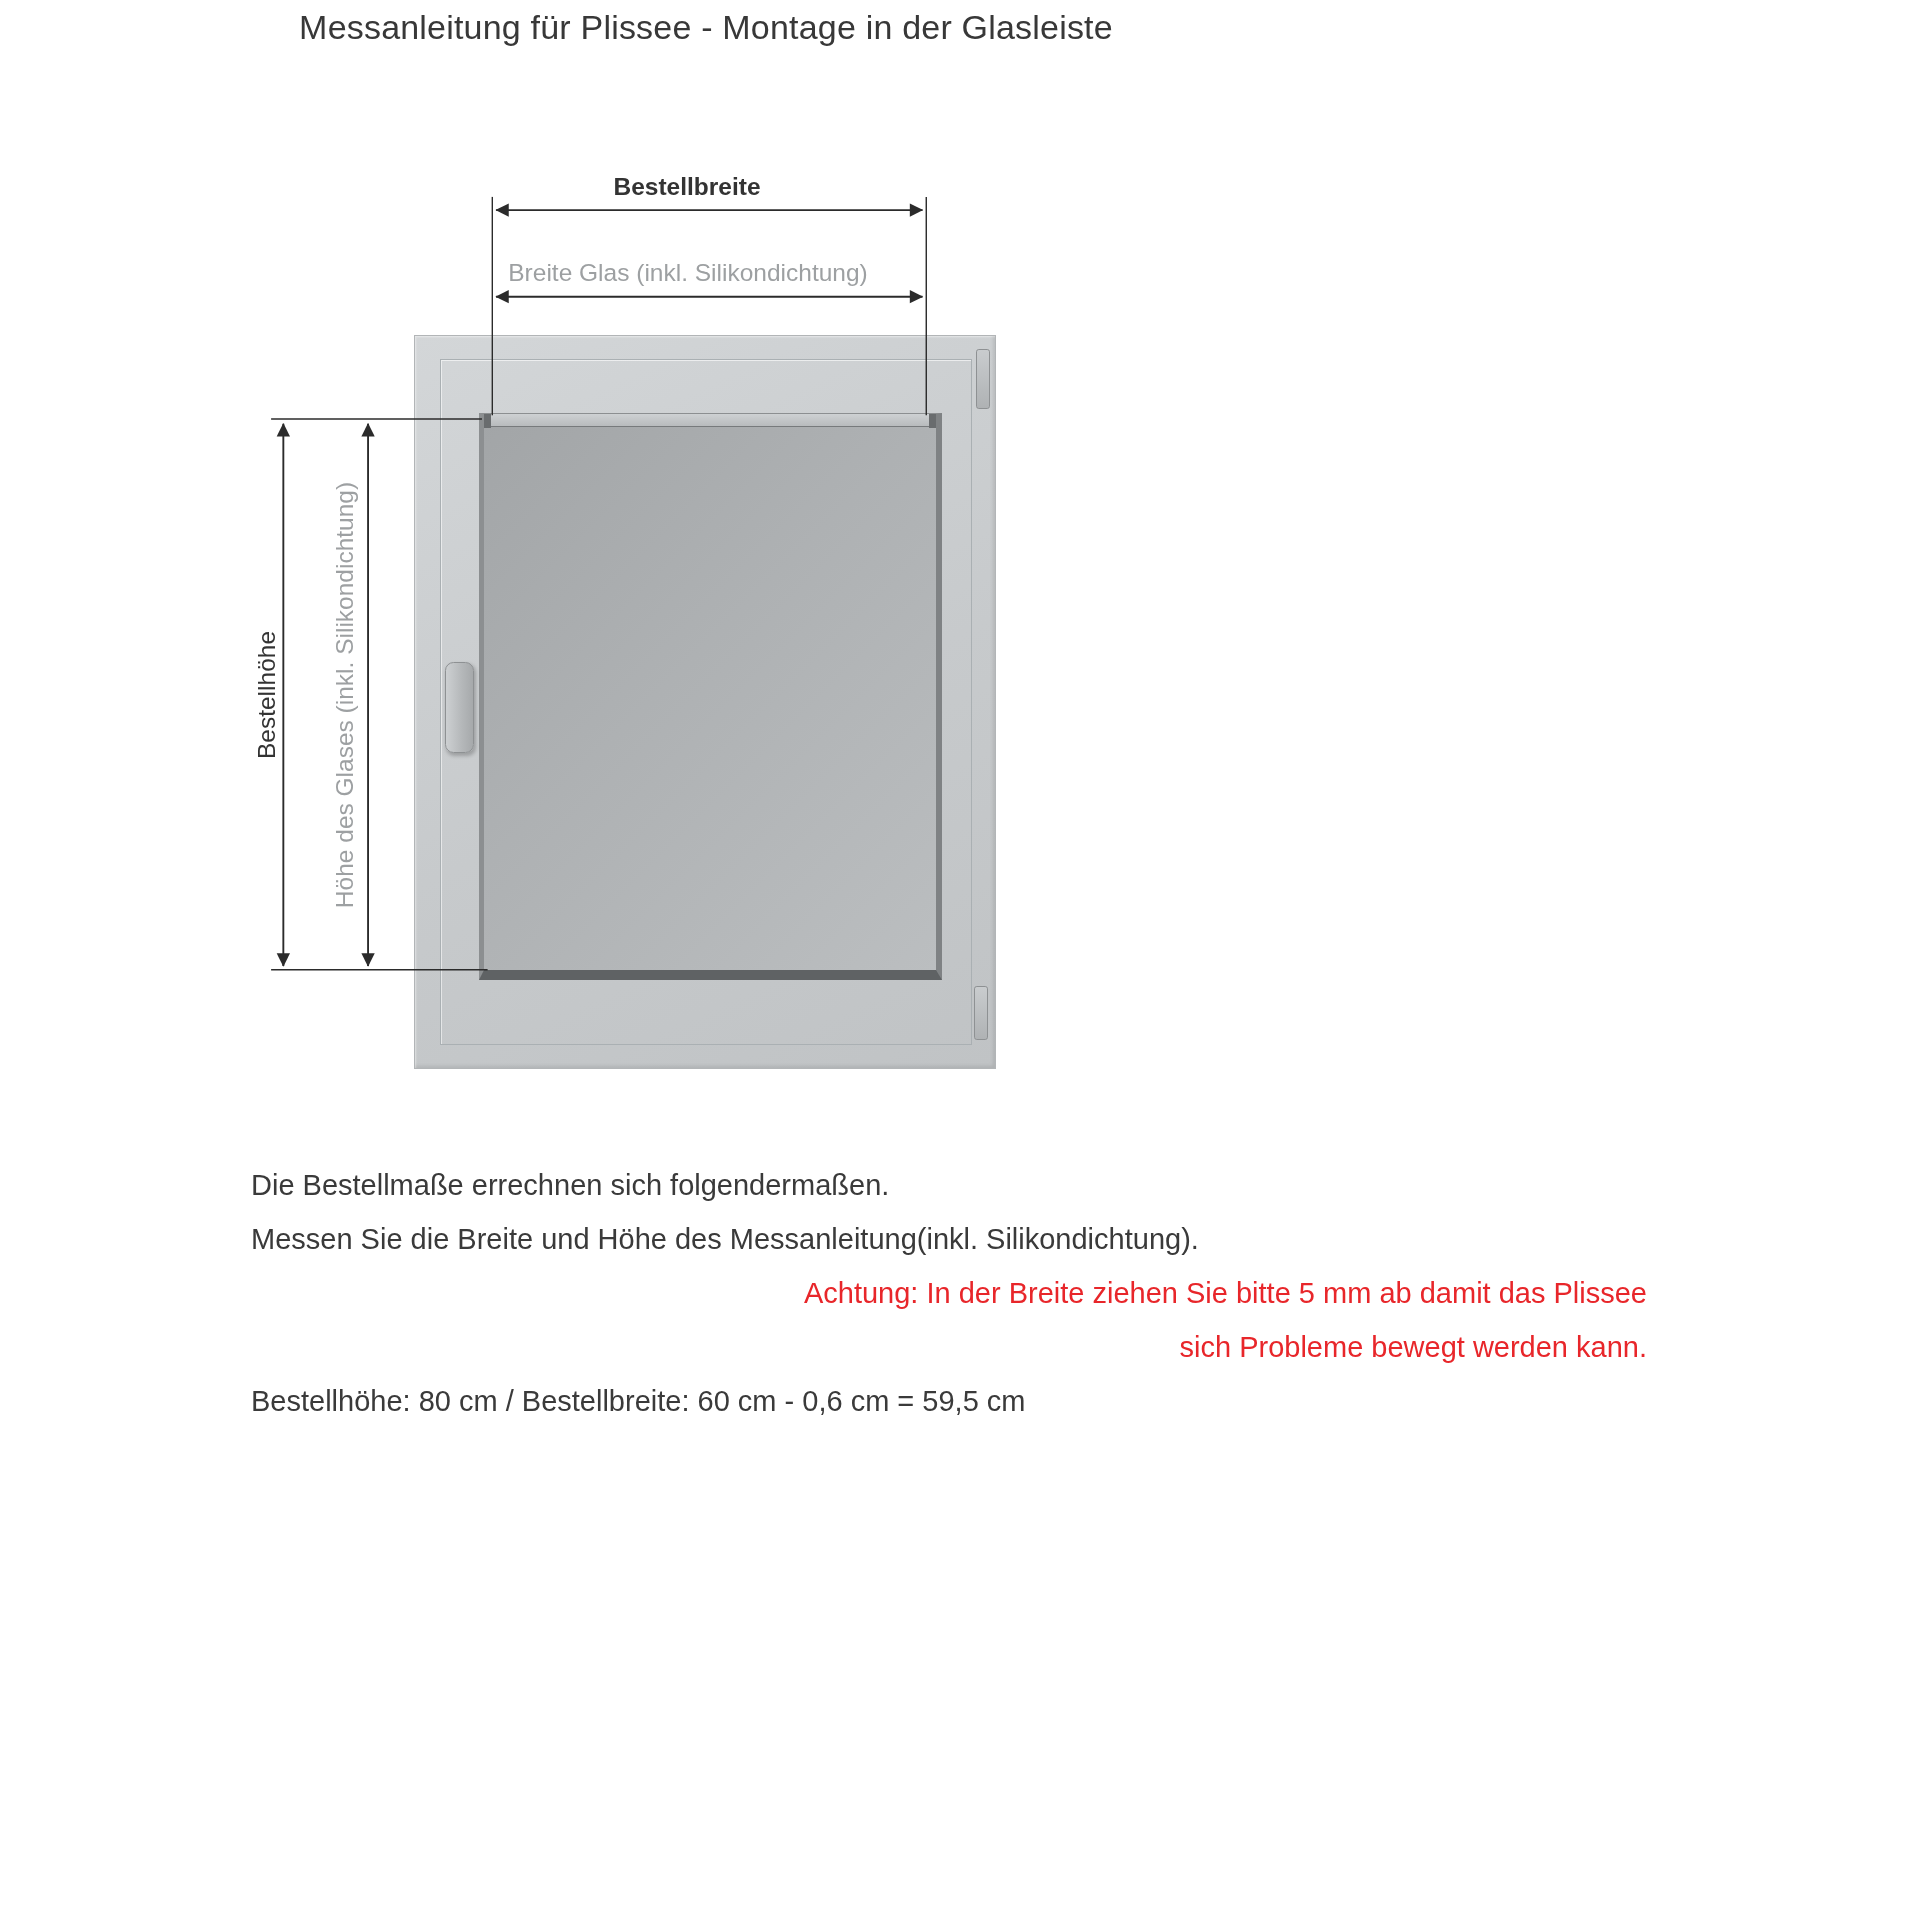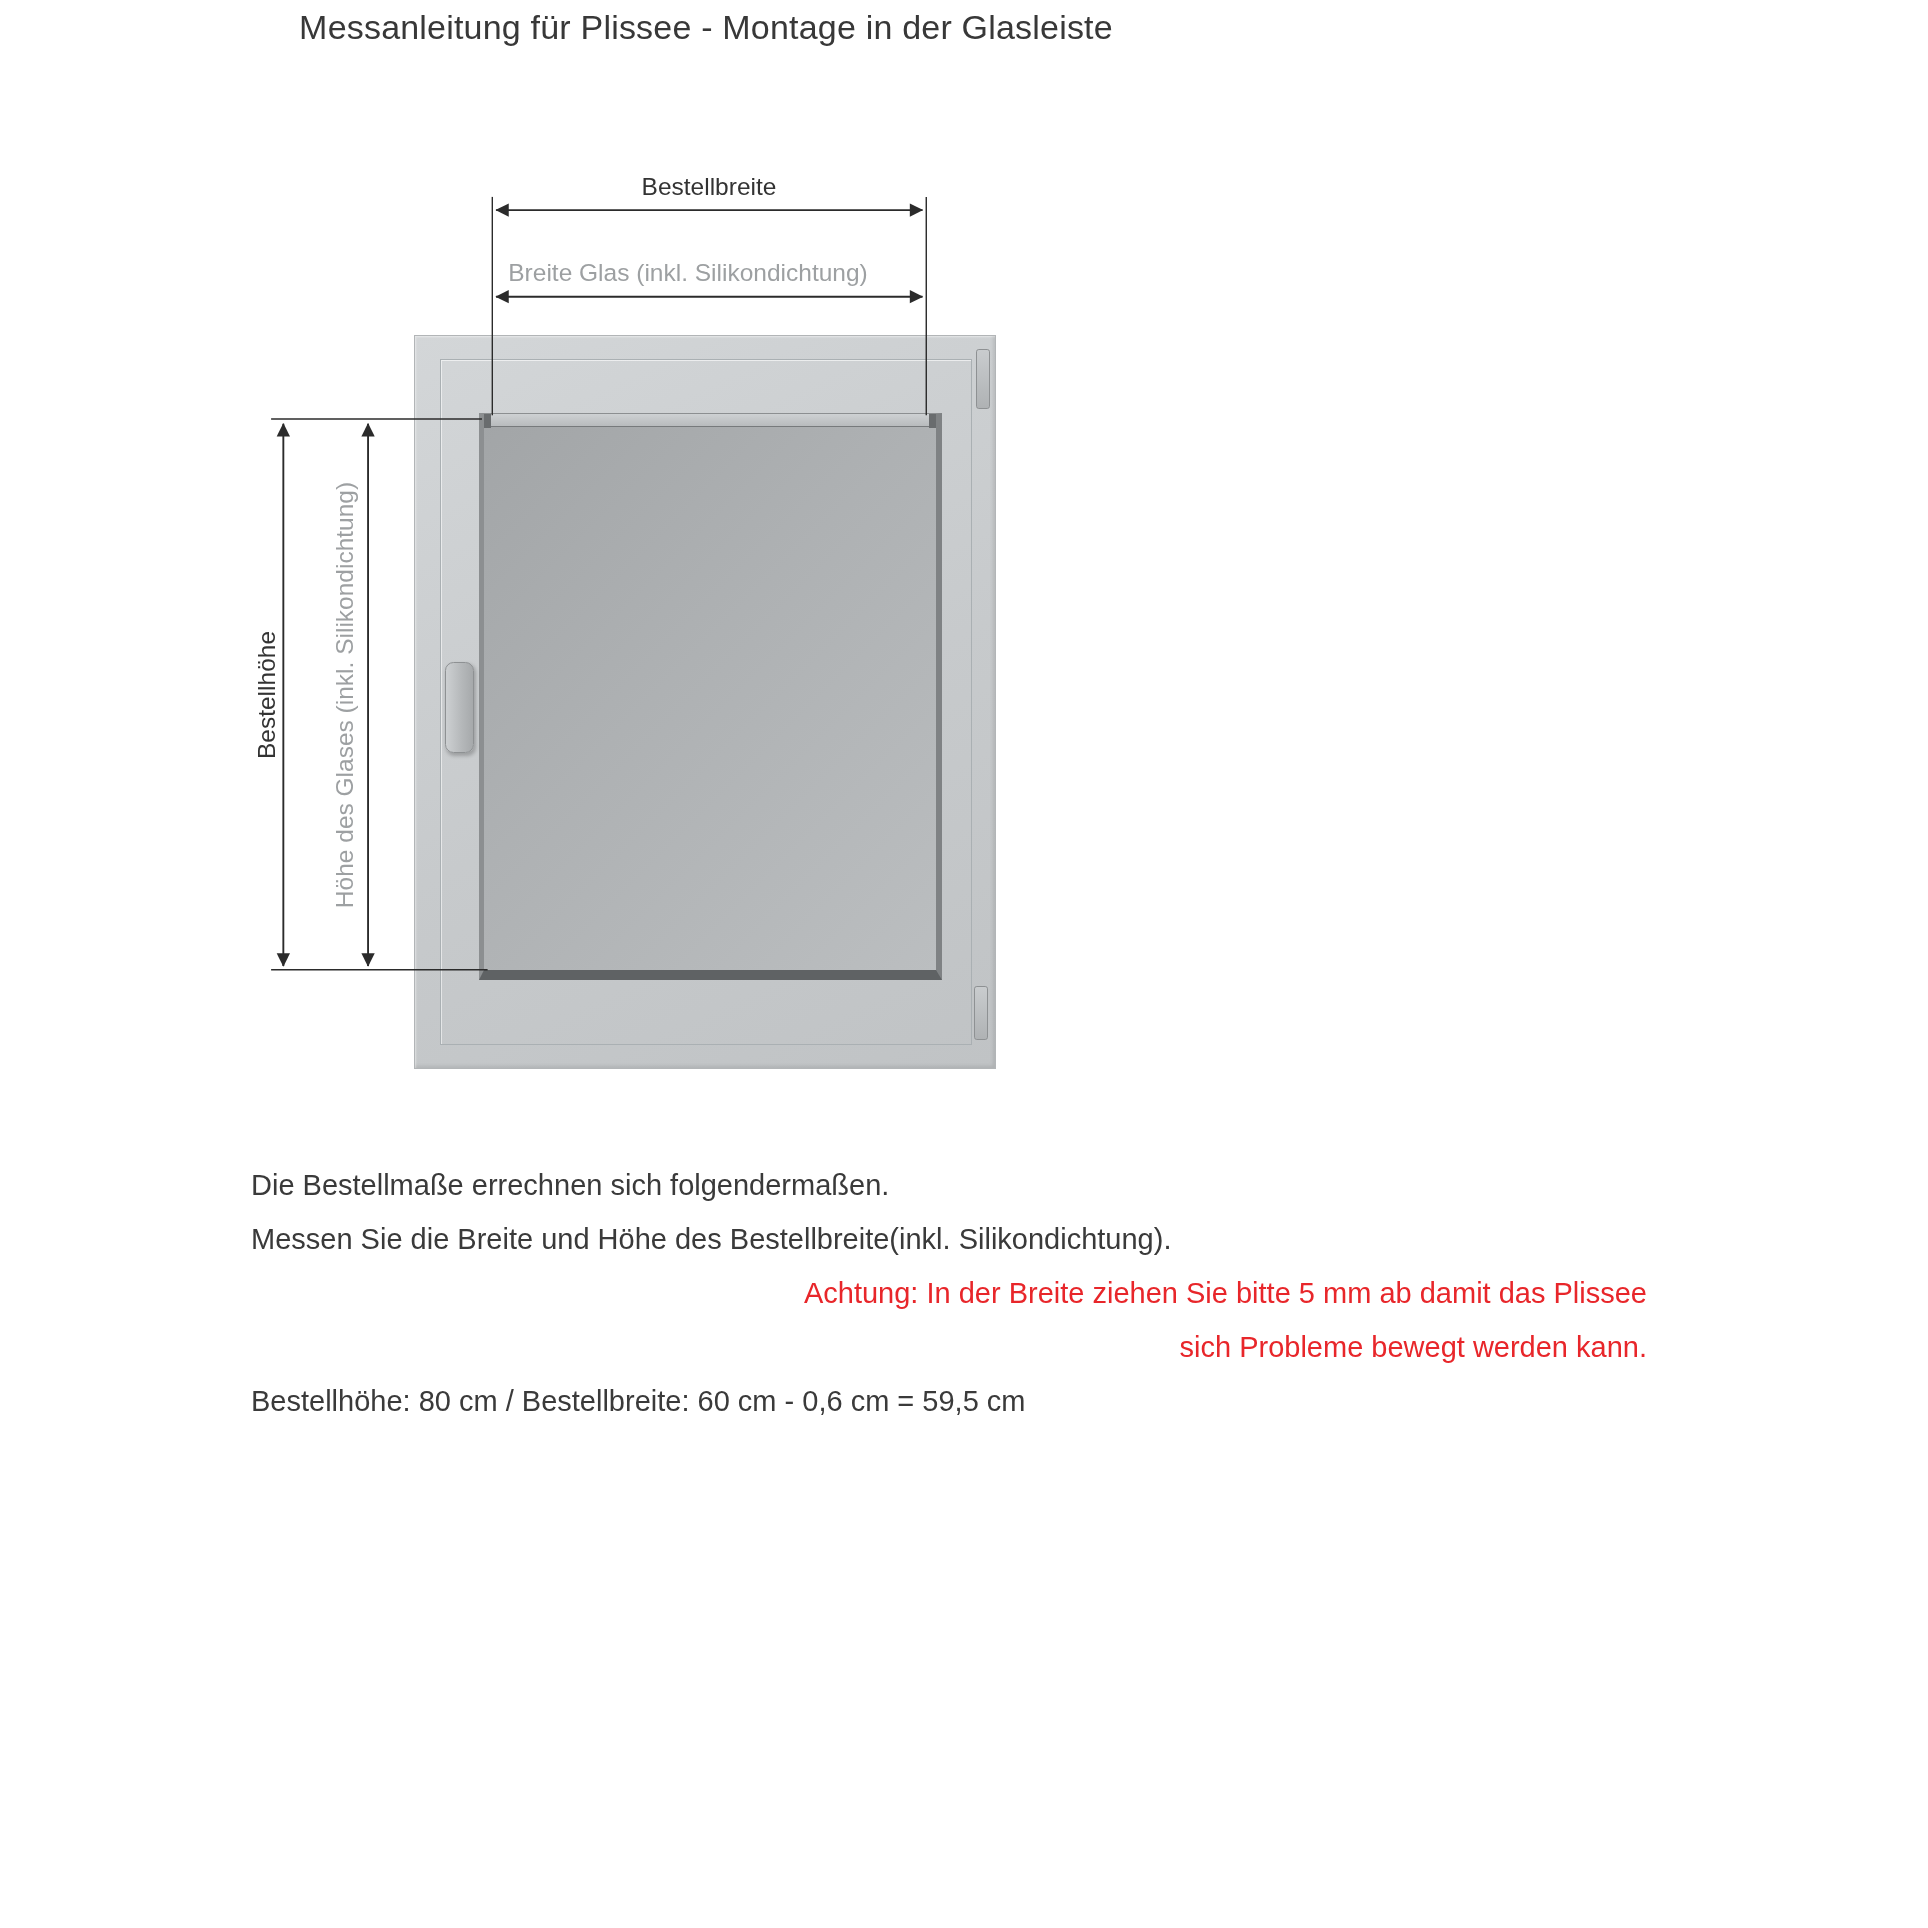--- a/index.html
+++ b/index.html
@@ -177,31 +177,31 @@
       <line class="ext-line" x1="523" y1="209" x2="523" y2="441"></line>
       <line class="ext-line" x1="984" y1="209" x2="984" y2="441"></line>
 
       <line class="dim-arrow" x1="301" y1="450" x2="301" y2="1026" marker-start="url(#arr)" marker-end="url(#arr)"></line>
       <line class="dim-arrow" x1="391" y1="450" x2="391" y2="1026" marker-start="url(#arr)" marker-end="url(#arr)"></line>
 
       <line class="ext-line" x1="288" y1="445" x2="512" y2="445"></line>
       <line class="ext-line" x1="288" y1="1030" x2="518" y2="1030"></line>
     </svg>
 
-    <div class="dim-label" style="left:492px; top:173px; width:434px;">Bestellbreite</div>
+    <div class="dim-label" style="left:470px; top:173px; width:434px;font-weight:bold;">Bestellbreite</div>
 
     <div class="dim-label gray" style="left:492px; top:259px; width:392px;">Breite Glas (inkl. Silikondichtung)</div>
 
     <div class="dim-label vert" style="left:163px; top:676px; width:207px;">Bestellhöhe</div>
 
     <div class="dim-label vert gray" style="left:123px; top:676px; width:443px;">Höhe des Glases (inkl. Silikondichtung)</div>
   </div>
 
   <div class="instructions">
     <p>Die Bestellmaße errechnen sich folgendermaßen.</p>
-    <p>Messen Sie die Breite und Höhe des Bestellbreite(inkl. Silikondichtung).</p>
+    <p>Messen Sie die Breite und Höhe des Messanleitung(inkl. Silikondichtung).</p>
     <p class="warning">Achtung: In der Breite ziehen Sie bitte 5 mm ab damit das Plissee</p>
     <p class="warning">sich Probleme bewegt werden kann.</p>
     <p>Bestellhöhe: 80 cm / Bestellbreite: 60 cm  - 0,6 cm = 59,5 cm</p>
   </div>
 
 </div>
 
 
 </body></html>

